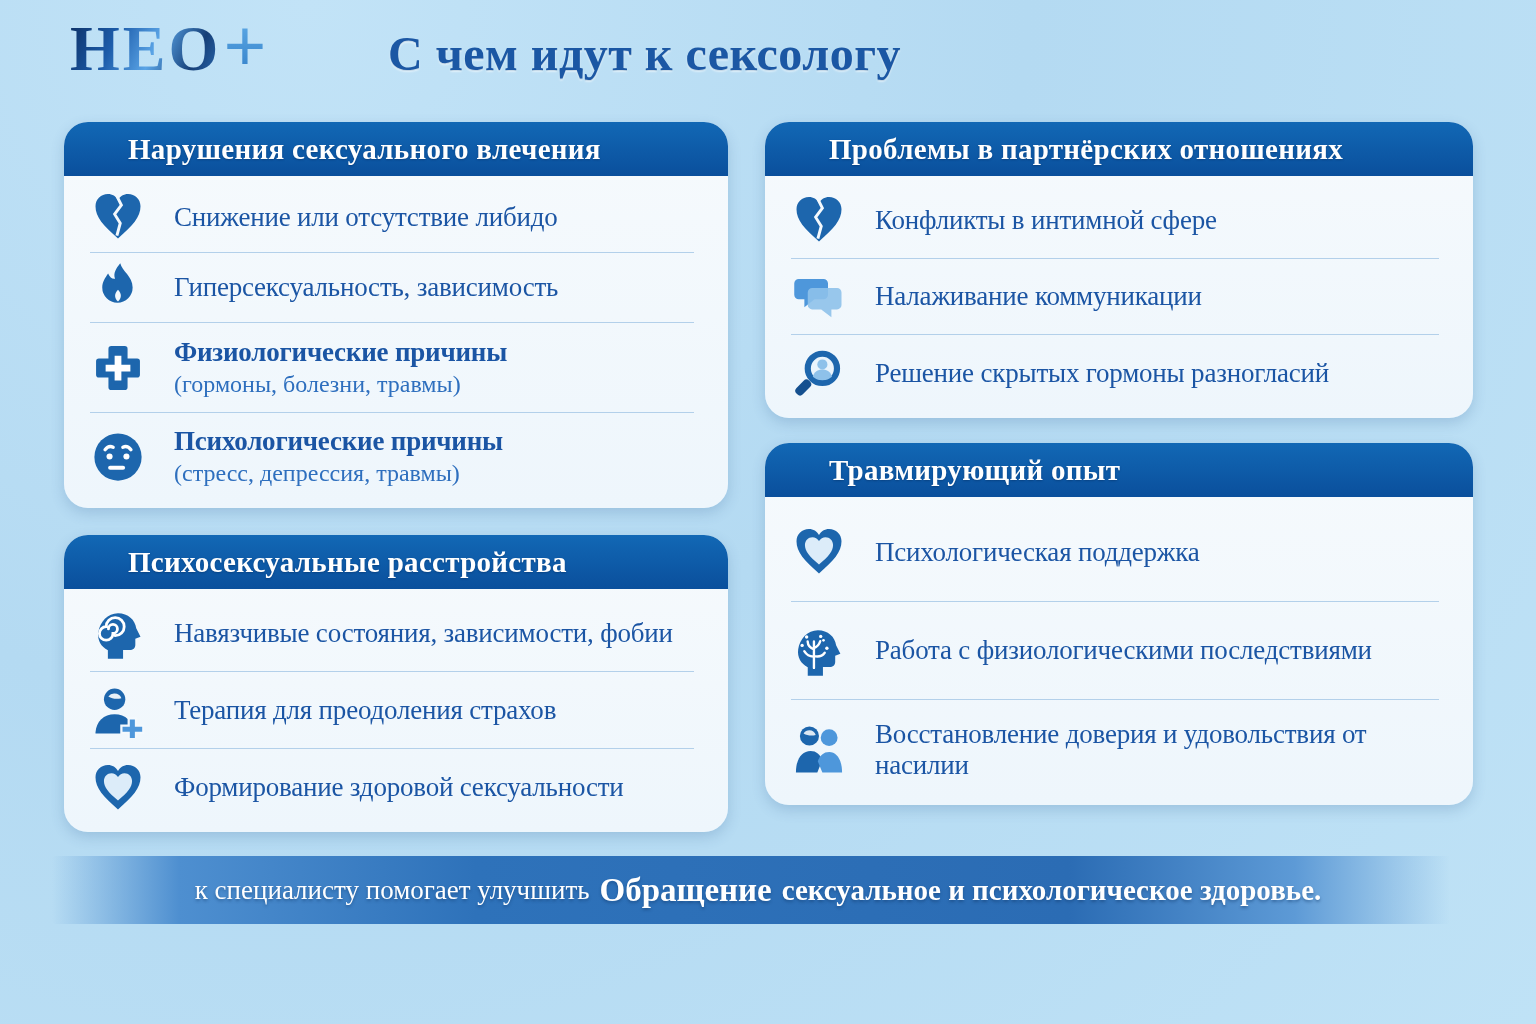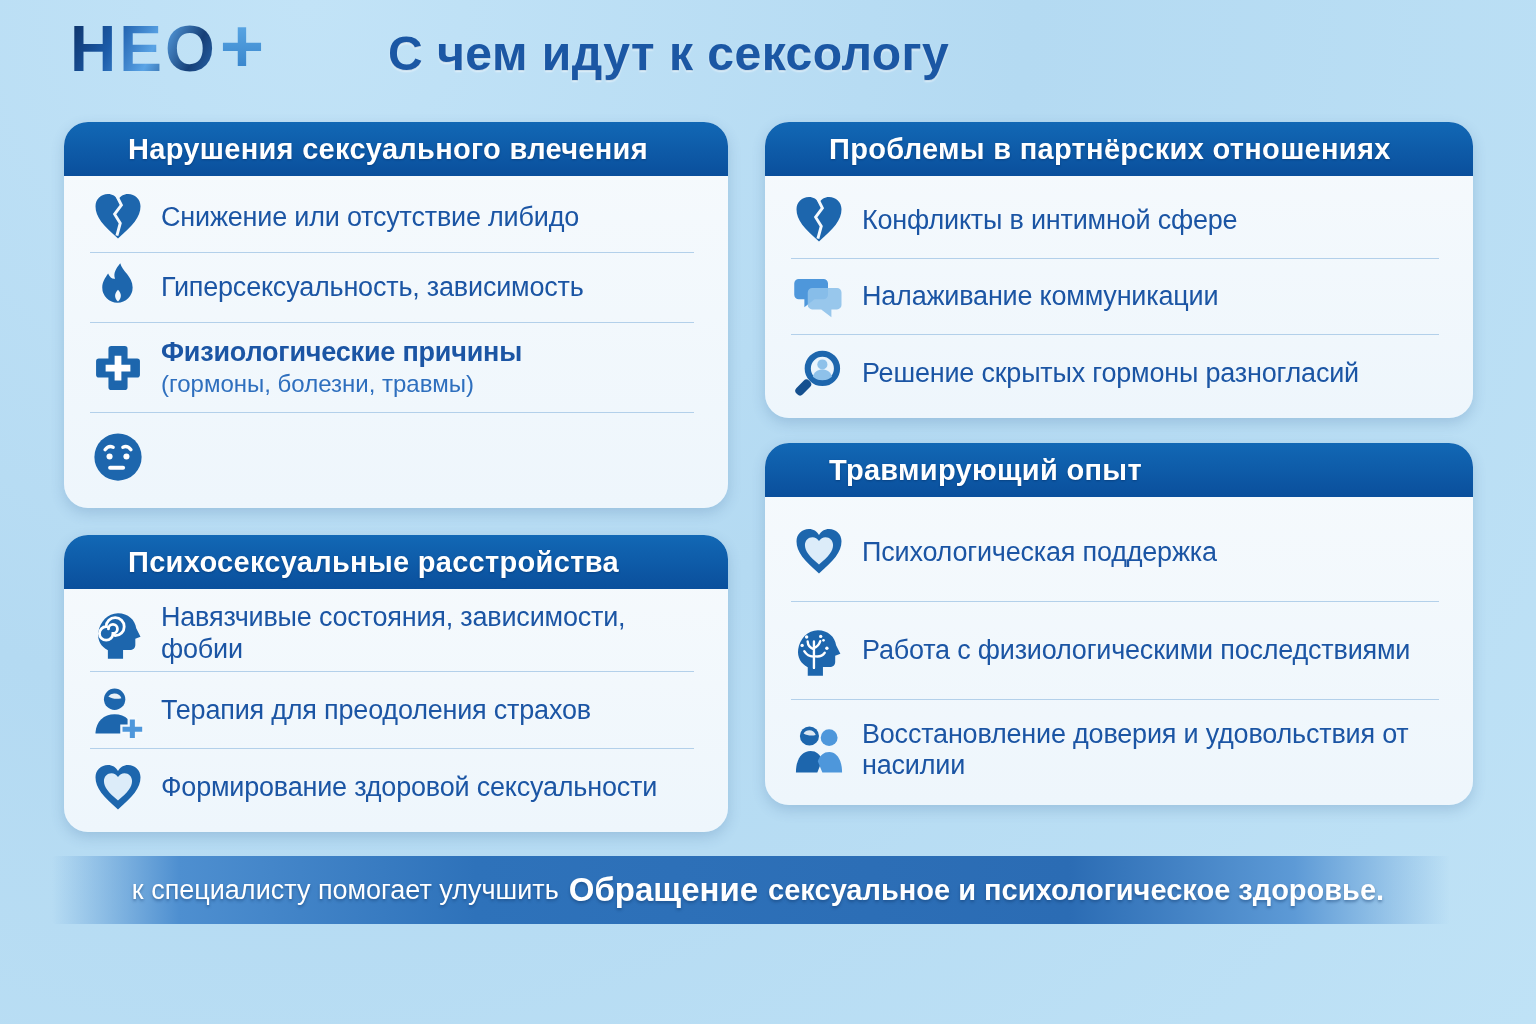--- a/index.html
+++ b/index.html
@@ -1,18 +1,18 @@
 <!DOCTYPE html>
 <html><head>
 <meta charset="utf-8">
 <style>
   html,body{margin:0;padding:0;}
   body{font-family:"Liberation Sans","DejaVu Sans",sans-serif;}
   .canvas{position:relative;width:1536px;height:1024px;overflow:hidden;
-    background:radial-gradient(circle at 20% 0%,#c2e3f7 0%,#b4daf2 45%,#bfe2f6 100%);}
+    background:radial-gradient(circle at 20% 0%,#c2e3f7 0%,#b4daf2 45%,#bfe2f6 100%);font-family:Liberation Serif, serif;}
 
   
   .logo{position:absolute;left:70px;top:14px;display:flex;align-items:center;line-height:1;}
   .logo-text{font-size:64px;font-weight:bold;letter-spacing:3px;
     background:linear-gradient(115deg,#0d2f63 0%,#1c5caa 30%,#5aa4e6 55%,#163f77 80%,#2d6fb9 100%);
     -webkit-background-clip:text;background-clip:text;color:transparent;}
   .logo-plus{font-size:76px;font-weight:bold;margin-left:2px;margin-top:-6px;
     background:linear-gradient(180deg,#66b2ec 0%,#2d7ac4 100%);
     -webkit-background-clip:text;background-clip:text;color:transparent;}
   .page-title{position:absolute;left:388px;top:26px;margin:0;font-size:48px;font-weight:bold;
@@ -24,21 +24,21 @@
   .card-tl{left:64px;top:122px;width:664px;height:386px;}
   .card-bl{left:64px;top:535px;width:664px;height:297px;}
   .card-tr{left:765px;top:122px;width:708px;height:296px;}
   .card-br{left:765px;top:443px;width:708px;height:362px;}
   .card-header{flex:0 0 54px;border-radius:24px 24px 0 0;
     background:linear-gradient(180deg,#1268b5 0%,#0a4f9c 100%);
     display:flex;align-items:center;padding:0 64px;}
   .card-header span{color:#fff;font-size:29px;font-weight:bold;letter-spacing:.3px;
     text-shadow:0 1px 2px rgba(0,30,70,.35);white-space:nowrap;}
   .card-body{list-style:none;margin:0;padding:6px 26px;display:flex;flex-direction:column;flex:1;}
-  .row{position:relative;display:flex;align-items:center;flex:1;gap:15px;padding:4px 0;}
+  .row{position:relative;display:flex;align-items:center;flex:1;gap:28px;padding:4px 0;}
   .row.tall{flex:1.3;}
   .row:not(:last-child)::after{content:'';position:absolute;left:0;right:8px;bottom:0;height:1px;background:#b3d0ea;}
   .icon{flex:0 0 56px;width:56px;height:56px;display:flex;align-items:center;justify-content:center;}
   .icon svg{width:54px;height:54px;display:block;}
   .txt{display:flex;flex-direction:column;justify-content:center;}
   .label{font-size:27px;color:#1b55a4;line-height:1.15;letter-spacing:-0.2px;}
   .label.bold{font-weight:bold;}
   .sublabel{font-size:24px;color:#2e6fbe;line-height:1.2;margin-top:2px;}
 
   
@@ -103,20 +103,24 @@
         <li class="row tall">
           <span class="icon">
             <svg viewBox="0 0 48 48">
               <circle cx="24" cy="24" r="21" fill="#1d66ad"></circle>
               <path stroke="#fff" stroke-width="3" stroke-linecap="round" fill="none" d="M12.5 17.5c2-2.6 5-3.2 7.2-2.2M35.5 17.5c-2-2.6-5-3.2-7.2-2.2"></path>
               <circle cx="16.5" cy="23.5" r="2.7" fill="#fff"></circle>
               <circle cx="31.5" cy="23.5" r="2.7" fill="#fff"></circle>
               <path stroke="#fff" stroke-width="3.6" stroke-linecap="round" fill="none" d="M17 33.5h11.5"></path>
             </svg>
           </span>
+          <div class="txt">
+            <div class="label bold">Психологические причины</div>
+            <div class="sublabel">(стресс, депрессия, травмы)</div>
+          </div>
         </li>
       </ul>
   </section>
 
   <section class="card card-tr">
     <div class="card-header">
       <span>Проблемы в партнёрских отношениях</span>
     </div>
     <ul class="card-body">
         <li class="row">

